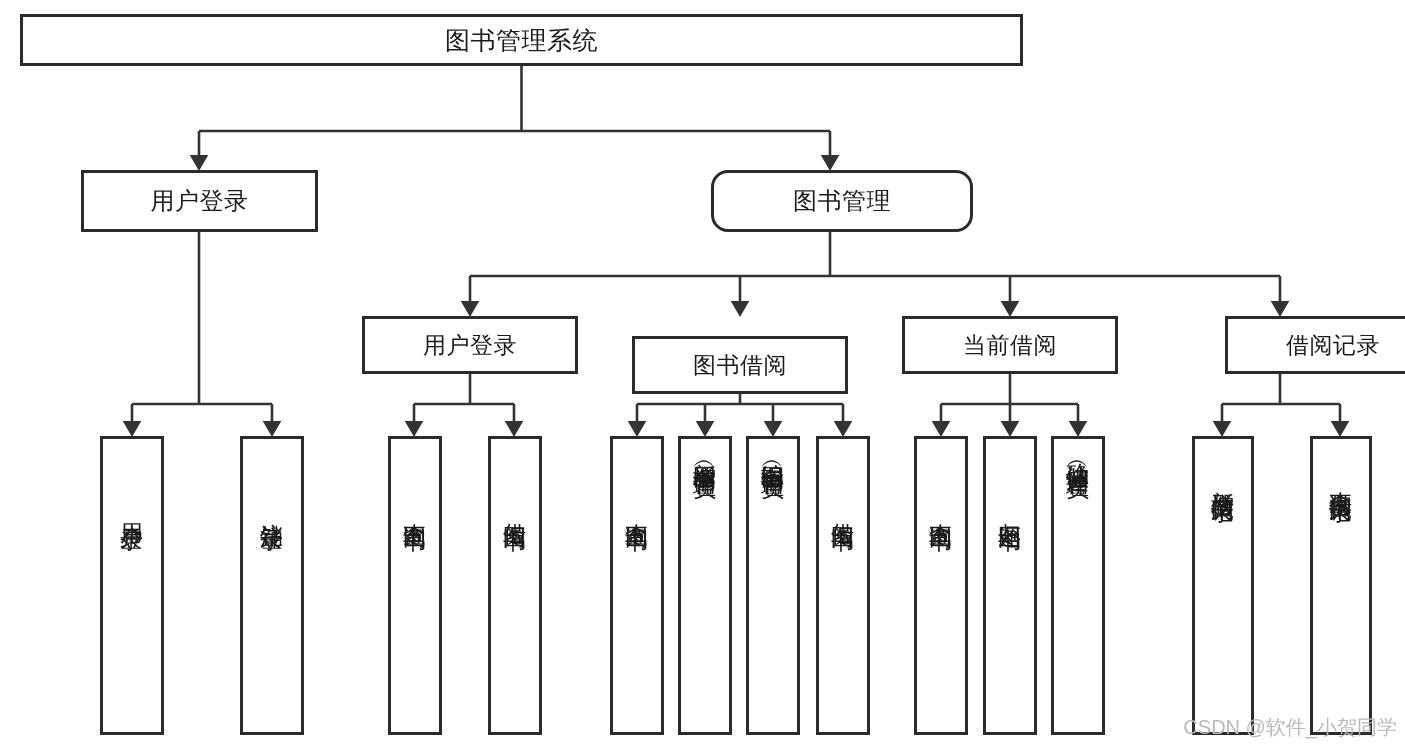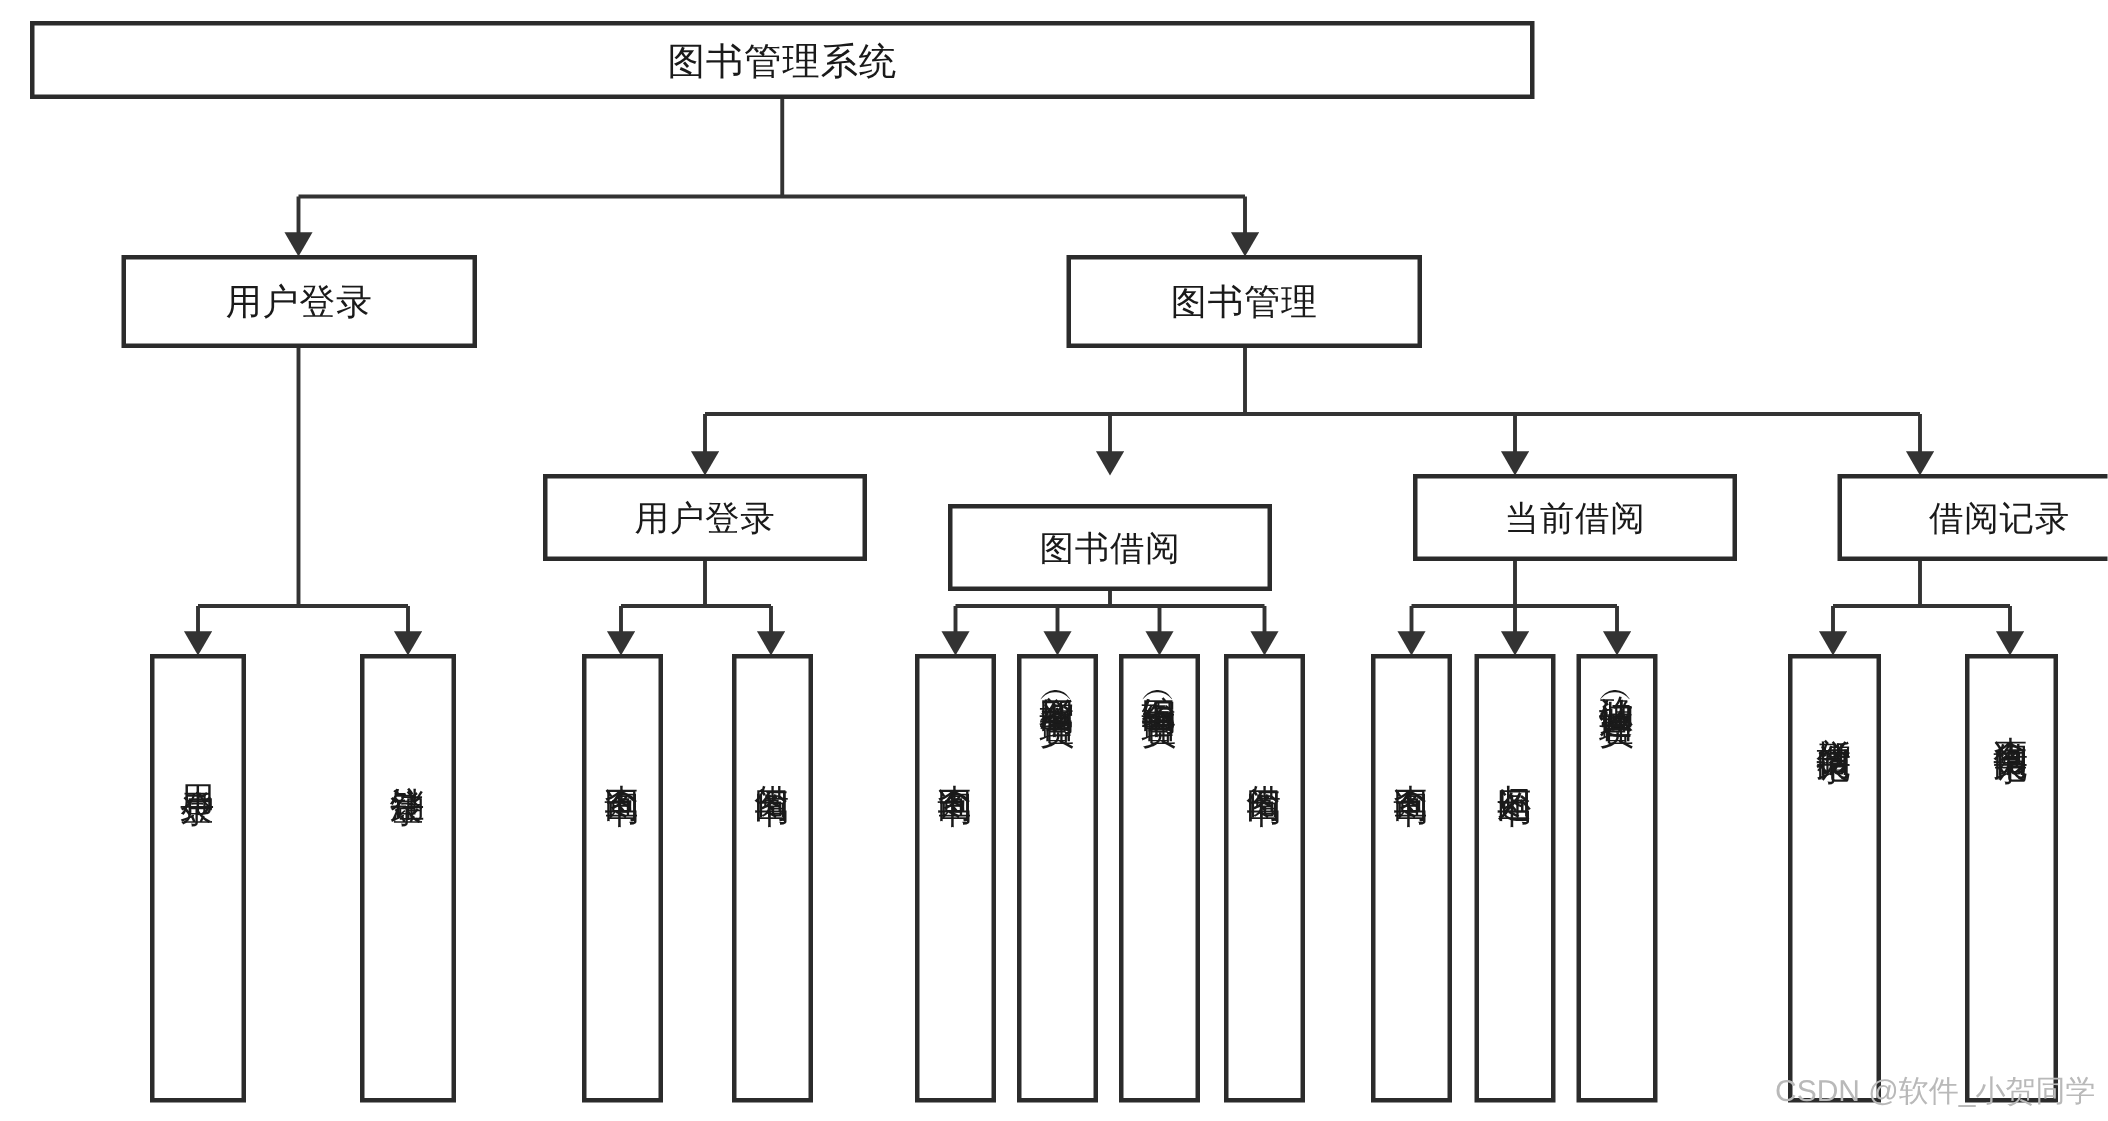--- a/index.html
+++ b/index.html
@@ -127,31 +127,31 @@
     </g>
   </svg>
 
   <div class="node root" style="left:20px; top:14px; width:1003px; height:52px;">
     <span class="label">图书管理系统</span>
   </div>
 
   <div class="node level1" style="left:81px; top:170px; width:237px; height:62px;">
     <span class="label">用户登录</span>
   </div>
-  <div class="node level1" style="left:711px; top:170px; width:237px; height:62px;">
+  <div class="node level1" style="left:711px; top:170px; width:262px; height:62px;border-radius:17px;">
     <span class="label">图书管理</span>
   </div>
 
   <div class="node level2" style="left:362px; top:316px; width:216px; height:58px;">
     <span class="label">用户登录</span>
   </div>
   <div class="node level2" style="left:632px; top:336px; width:216px; height:58px;font-family:Liberation Serif, serif;">
     <span class="label">图书借阅</span>
   </div>
-  <div class="node level2" style="left:902px; top:316px; width:216px; height:58px;margin-left:40px;">
+  <div class="node level2" style="left:902px; top:316px; width:216px; height:58px;">
     <span class="label">当前借阅</span>
   </div>
   <div class="node level2" style="left:1225px; top:316px; width:216px; height:58px;">
     <span class="label">借阅记录</span>
   </div>
 
   <div class="node leaf" style="left:100px; top:436px; width:64px; height:299px;">
     <span class="label" style="margin-top:66px;">用户登录</span>
   </div>
   <div class="node leaf" style="left:240px; top:436px; width:64px; height:299px;">

